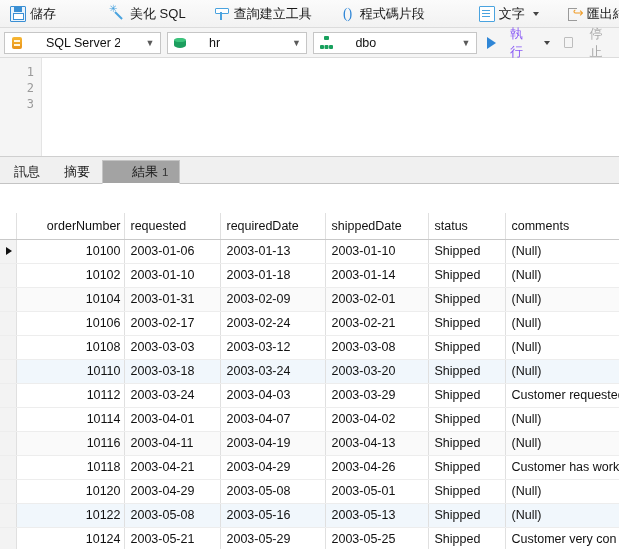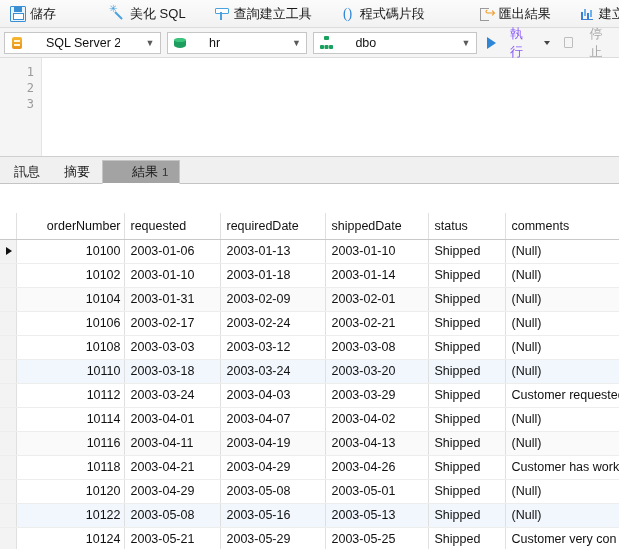--- a/index.html
+++ b/index.html
@@ -197,20 +197,25 @@
     <div class="tb-btn">
       <span class="ico ico-qb"></span>
       <span>查詢建立工具</span>
     </div>
     <div class="tb-btn">
       <span class="ico ico-paren">()</span>
       <span>程式碼片段</span>
     </div>
     <div class="tb-sep"></div>
     <div class="tb-btn">
+      <span class="ico ico-doc"></span>
+      <span>文字</span>
+      <span class="tb-caret"></span>
+    </div>
+    <div class="tb-btn">
       <span class="ico ico-export"></span>
       <span>匯出結果</span>
     </div>
     <div class="tb-btn">
       <span class="ico ico-chart"></span>
       <span>建立圖表</span>
     </div>
   </div>
 
   <div class="selbar">

